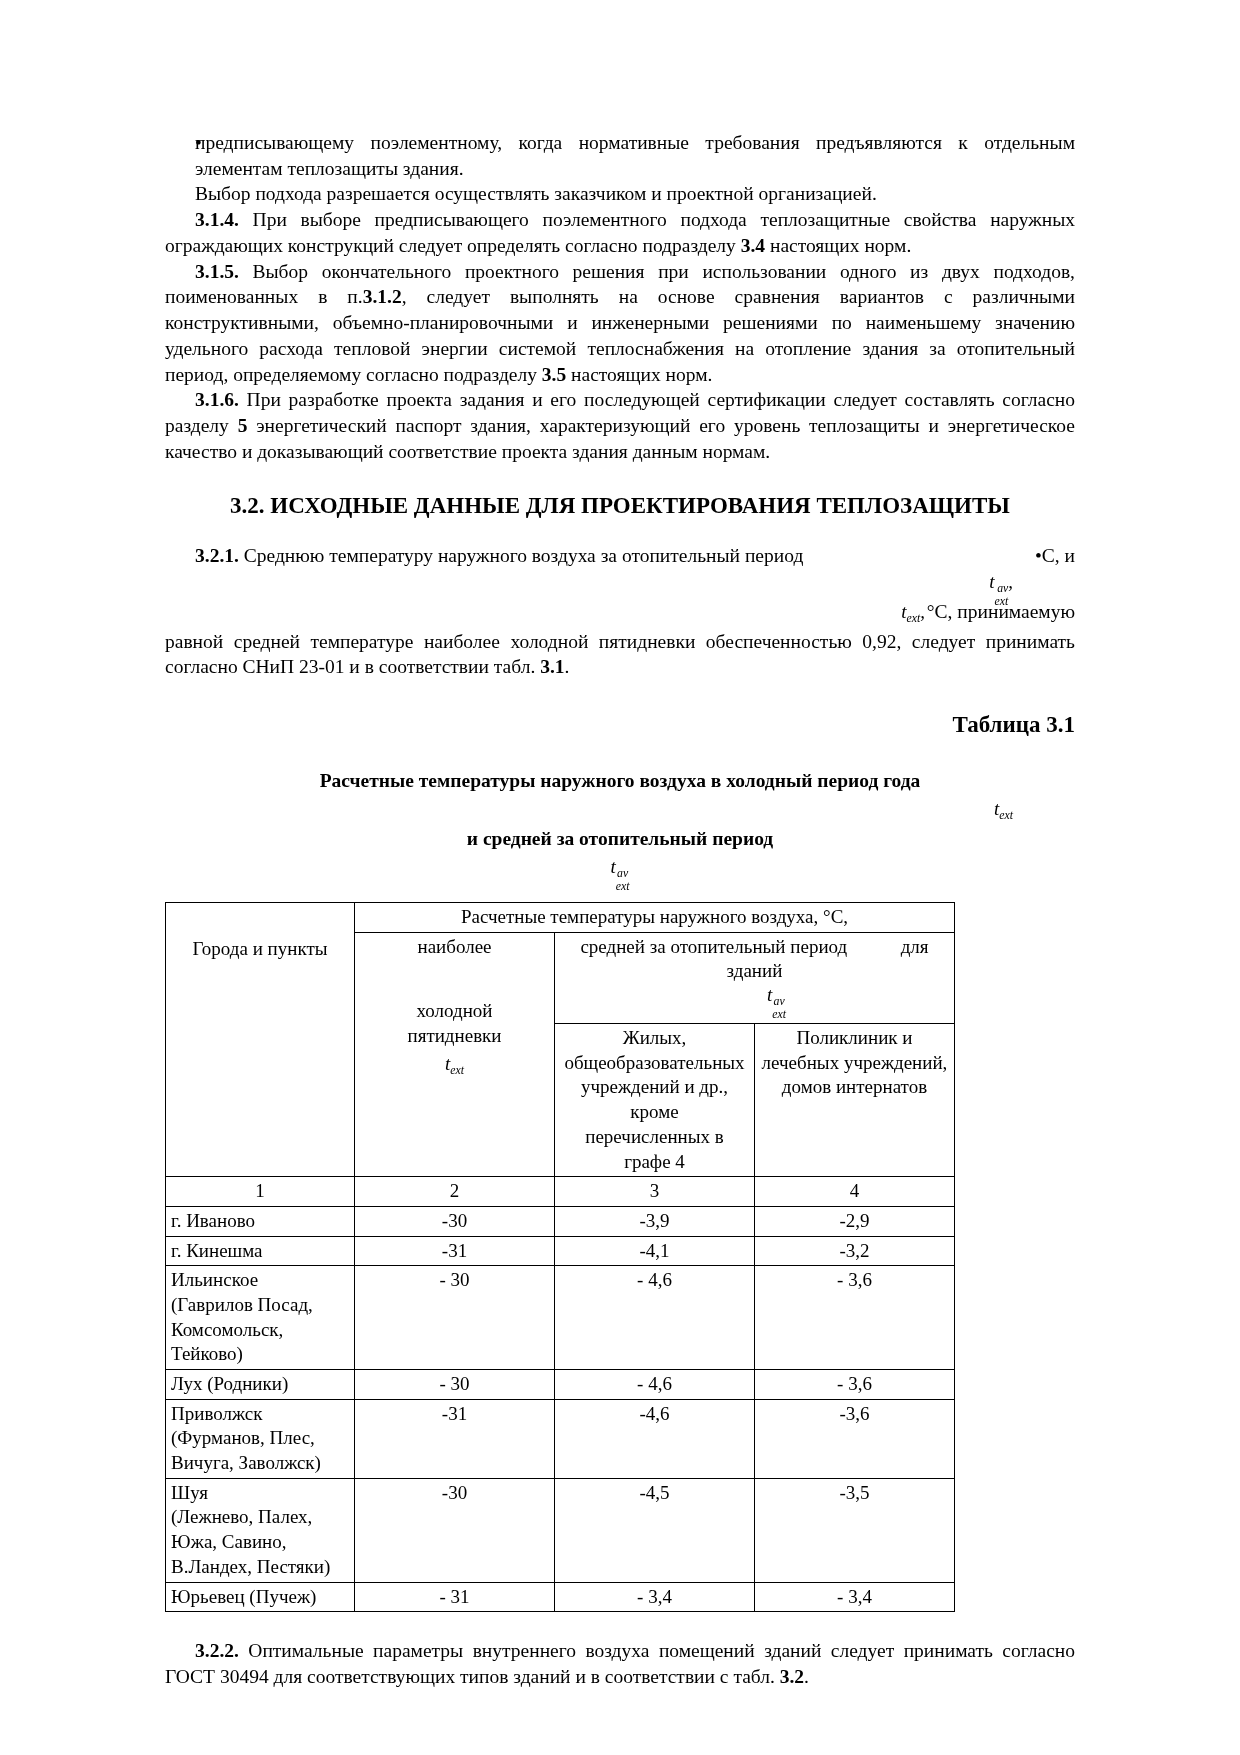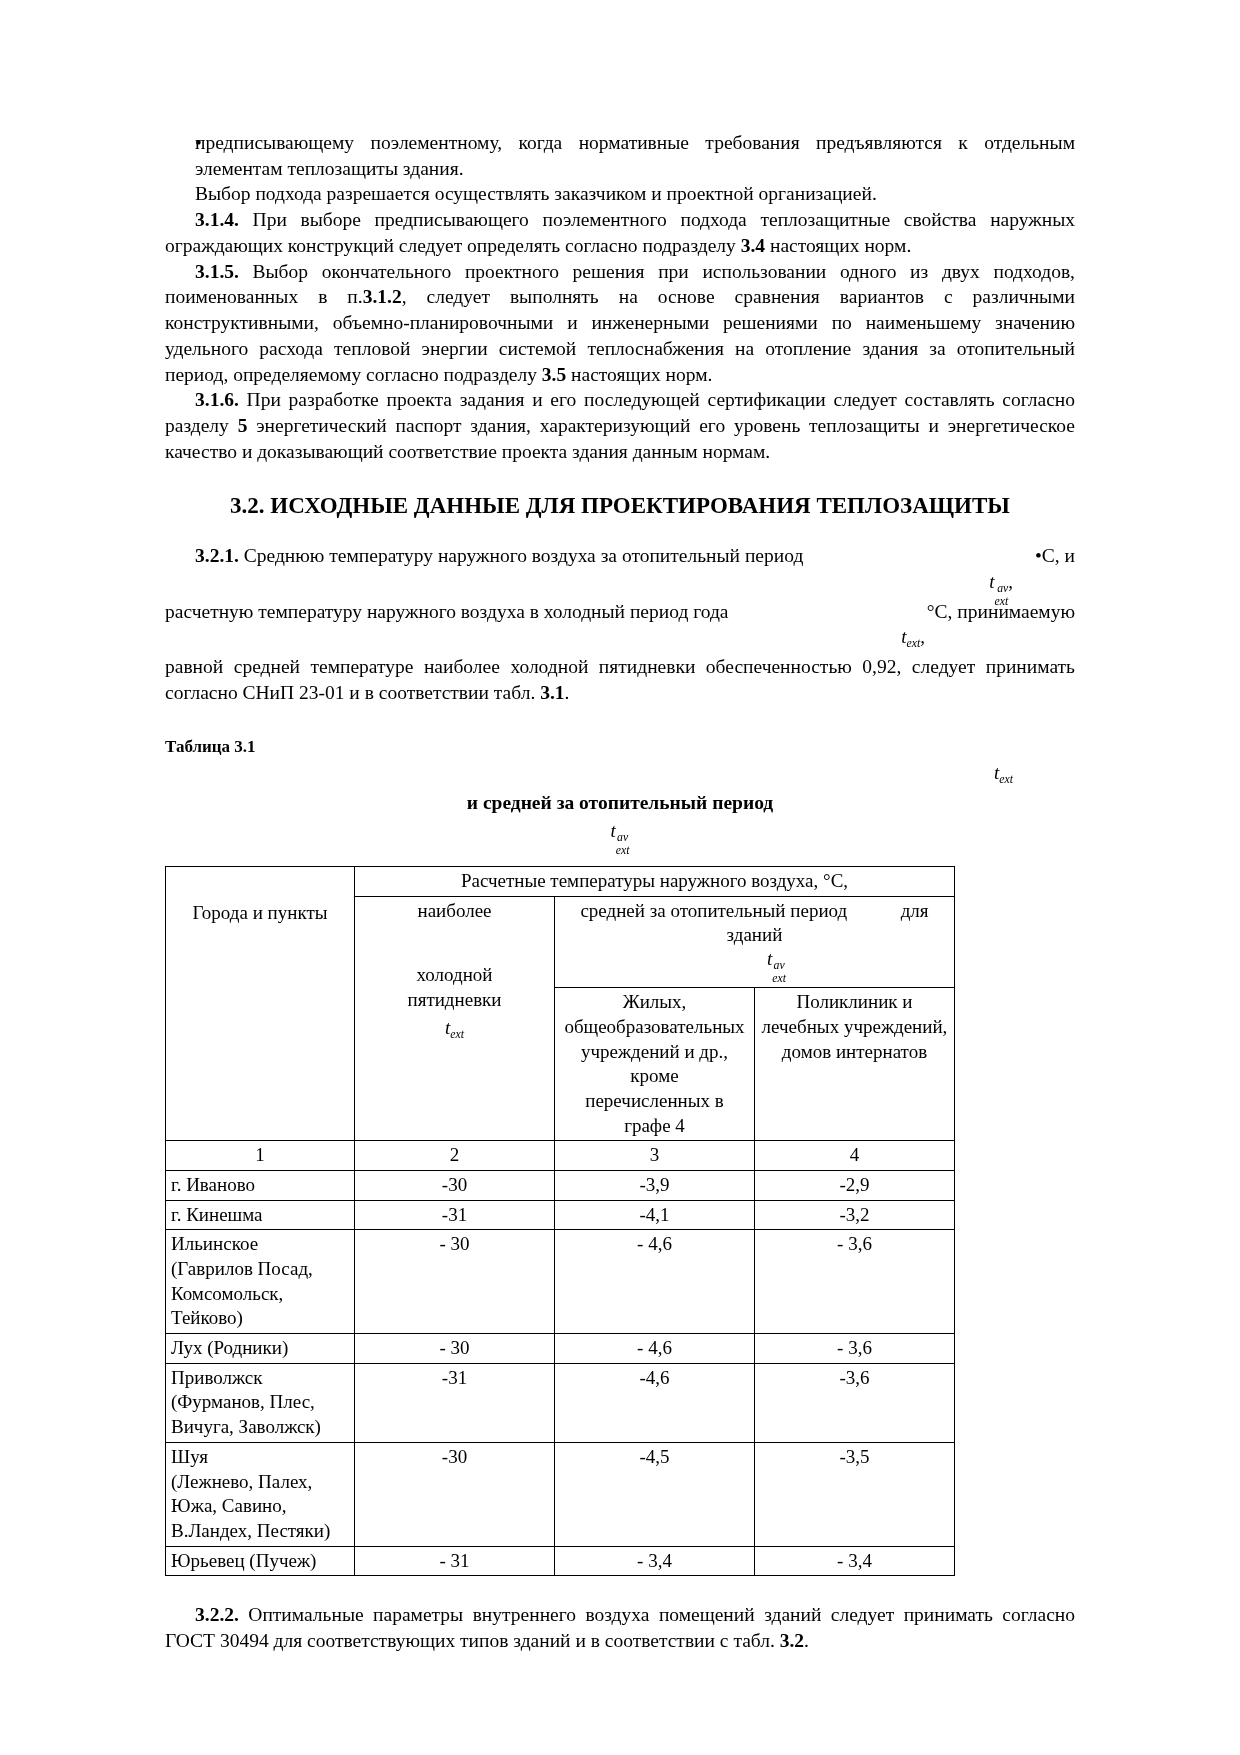--- a/index.html
+++ b/index.html
@@ -40,22 +40,23 @@
     top: 0;
   }
   b, .b { font-weight: bold; }
   .section-head {
     text-align: center;
     font-weight: bold;
     font-size: 23px;
     margin: 26px 0 0 0;
   }
   .tbl-label {
+    text-align: right;
     font-weight: bold;
-    font-size: 17px;
+    font-size: 23px;
     margin-top: 30px;
   }
   .tbl-title {
     text-align: center;
     font-weight: bold;
     font-size: 19.5px;
     margin-top: 28px;
   }
   .tbl-title2 {
     text-align: center;
@@ -161,36 +162,36 @@
   </p>
 
   <p class="math-right">
     <span class="math"><span class="base">t</span><span class="scripts">
           <span class="sup">av</span>
           <span class="sub">ext</span>
         </span><span>,</span></span>
   </p>
 
   <p style="text-align:justify">
-    <span>расчетную температуру наружного воздуха в холодный период года</span>
     <span style="float:right">°C, принимаемую</span>
   </p>
 
   <p class="math-right2">
     <span class="math"><span class="base">t</span><span class="scripts">
           <span class="sub">ext</span>
         </span><span>,</span></span>
   </p>
 
   <p style="text-align:justify">
     <span>равной средней температуре наиболее холодной пятидневки обеспеченностью 0,92, следует принимать согласно СНиП 23-01 и в соответствии табл. </span><b>3.1</b><span>.</span>
   </p>
 
   <p class="tbl-label">Таблица 3.1</p>
 
+  <p class="tbl-title">Расчетные температуры наружного воздуха в холодный период года</p>
 
   <p class="math-right" style="padding-right:62px;margin-top:2px">
     <span class="math"><span class="base">t</span><span class="scripts">
           <span class="sub">ext</span>
         </span></span>
   </p>
 
   <p class="tbl-title2">и средней за отопительный период</p>
 
   <p class="math-line" style="text-align:center;margin-top:2px">

